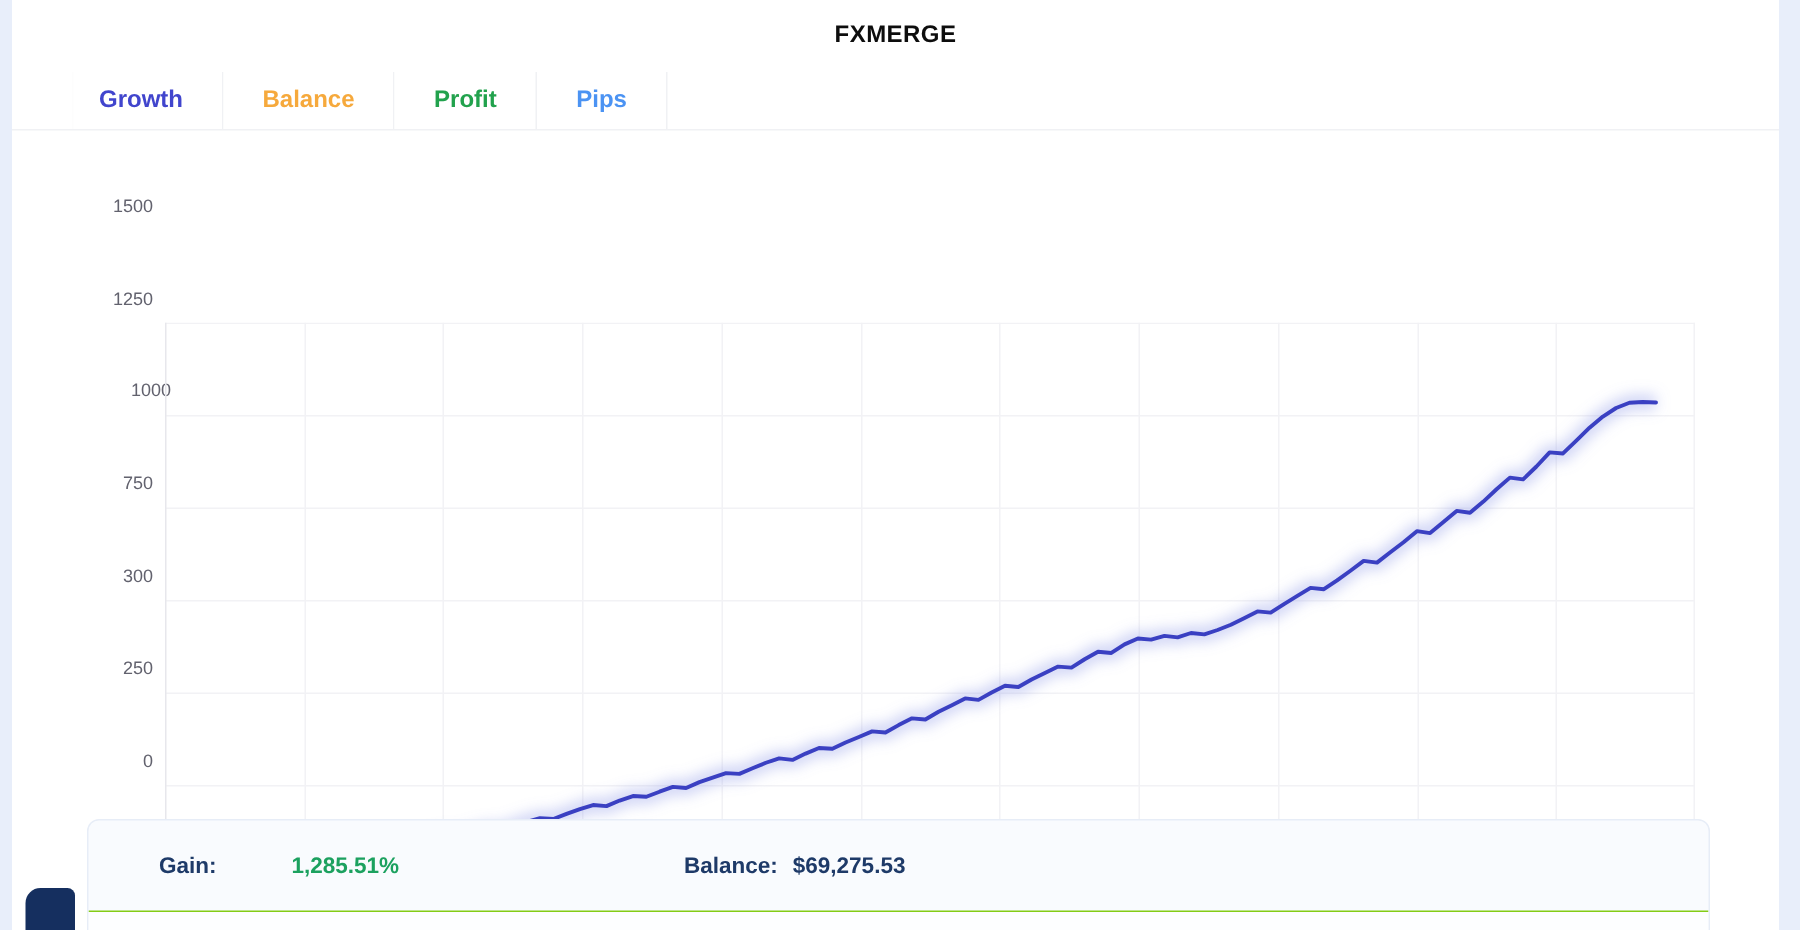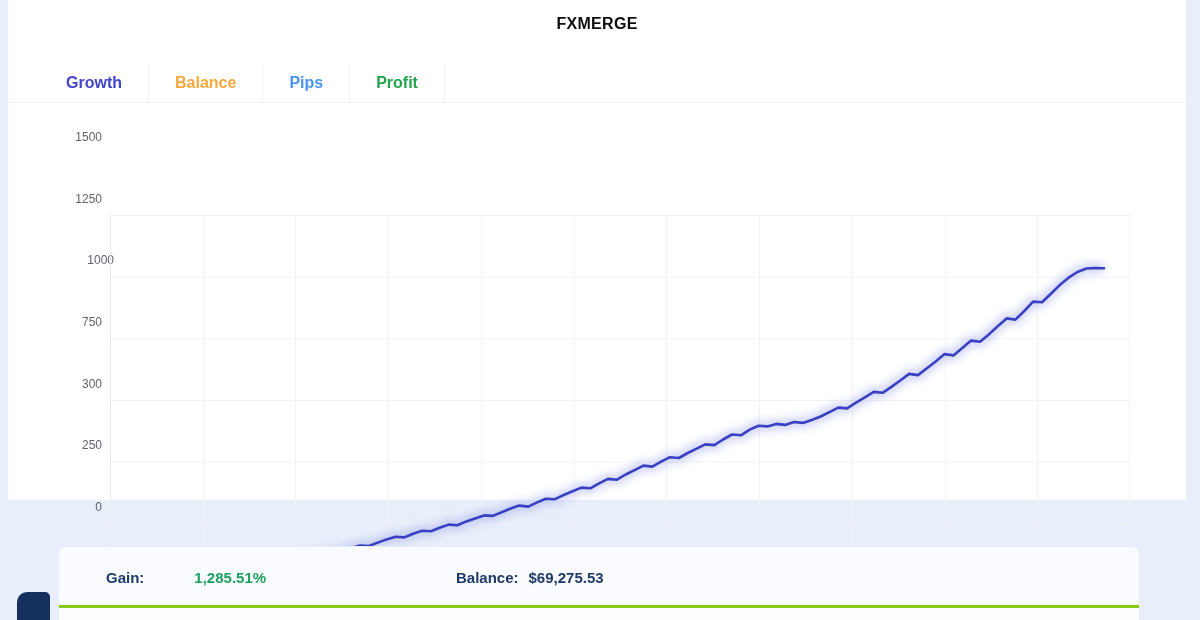--- a/index.html
+++ b/index.html
@@ -4,34 +4,34 @@
 <style>
   * { margin: 0; padding: 0; box-sizing: border-box; }
   html, body { width: 1200px; height: 620px; overflow: hidden; }
   body {
     background: #e8eefa;
     font-family: "Liberation Sans", sans-serif;
     position: relative;
   }
   .card {
     position: absolute;
-    left: 8px; top: 0; width: 1178px; height: 500px;
+    left: 8px; top: 0; width: 1178px; height: 620px;
     background: #ffffff;
   }
   .page-title {
     text-align: center;
     padding-top: 15px;
     font-size: 16px;
     font-weight: bold;
     color: #0d0d0d;
     letter-spacing: 0.3px;
   }
   .tab-bar {
     position: absolute;
-    left: 0; top: 64px; width: 100%;
+    left: 0; top: 48px; width: 100%;
     height: 39px;
     display: flex;
     padding-left: 40px;
     border-bottom: 1px solid #f0f1f4;
   }
   .tab {
     display: flex;
     align-items: center;
     padding: 0 26px;
     font-size: 16px;
@@ -56,21 +56,21 @@
     left: 50px; top: 546px;
     width: 1082px; height: 90px;
     background: #f9fbfe;
     border: 1px solid #e7edf7;
     border-radius: 8px;
     overflow: hidden;
   }
   .stats-row1 {
     position: relative;
     height: 61px;
-    border-bottom: 3px solid #84cc16;
+    border-bottom: 1px solid #84cc16;
   }
   .stats-row2 { height: 28px; background: #fdfeff; }
   .stat {
     position: absolute;
     top: 0; height: 61px;
     display: flex;
     align-items: center;
     gap: 10px;
     font-size: 15px;
     font-weight: 600;
@@ -87,22 +87,22 @@
 </head>
 <body>
 
 <div class="card">
 
   <div class="page-title">FXMERGE</div>
 
   <div class="tab-bar">
       <div class="tab" style="color: rgb(65, 69, 205);">Growth</div>
       <div class="tab" style="color: rgb(246, 169, 60); text-align: right;">Balance</div>
+      <div class="tab" style="color: rgb(34, 162, 77);">Profit</div>
       <div class="tab" style="color: rgb(75, 147, 243);">Pips</div>
-      <div class="tab" style="color: rgb(34, 162, 77);">Profit</div>
     </div>
 
   <div class="chart-area">
     <div id="y-axis">
         <div class="y-tick" style="left: 50px; top: 381px;">0</div>
         <div class="y-tick" style="left: 50px; top: 319.333px;">250</div>
         <div class="y-tick" style="left: 50px; top: 257.667px;">300</div>
         <div class="y-tick" style="left: 50px; top: 196px;">750</div>
         <div class="y-tick" style="left: 62px; top: 134.333px;">1000</div>
         <div class="y-tick" style="left: 50px; top: 72.6667px;">1250</div>

